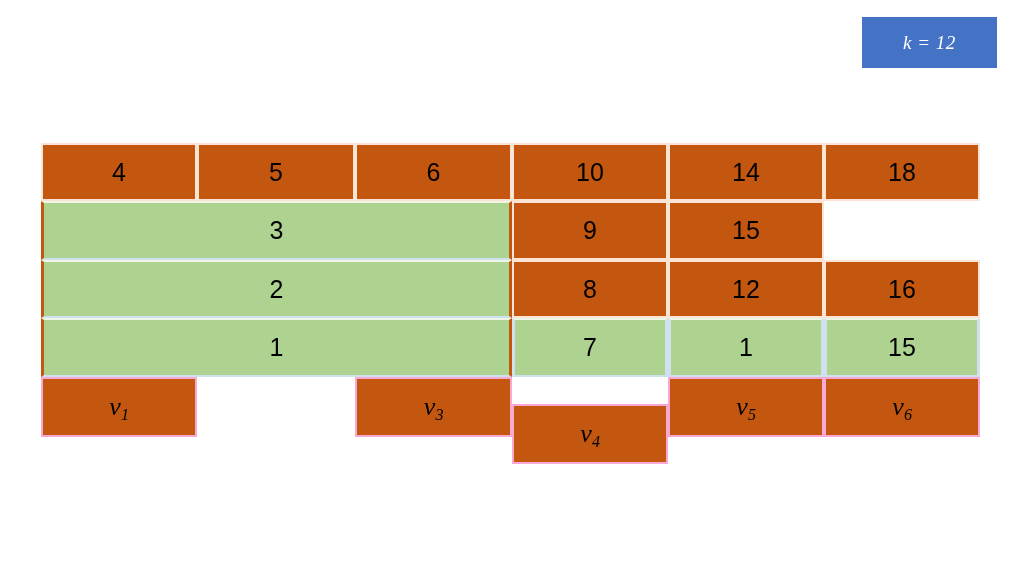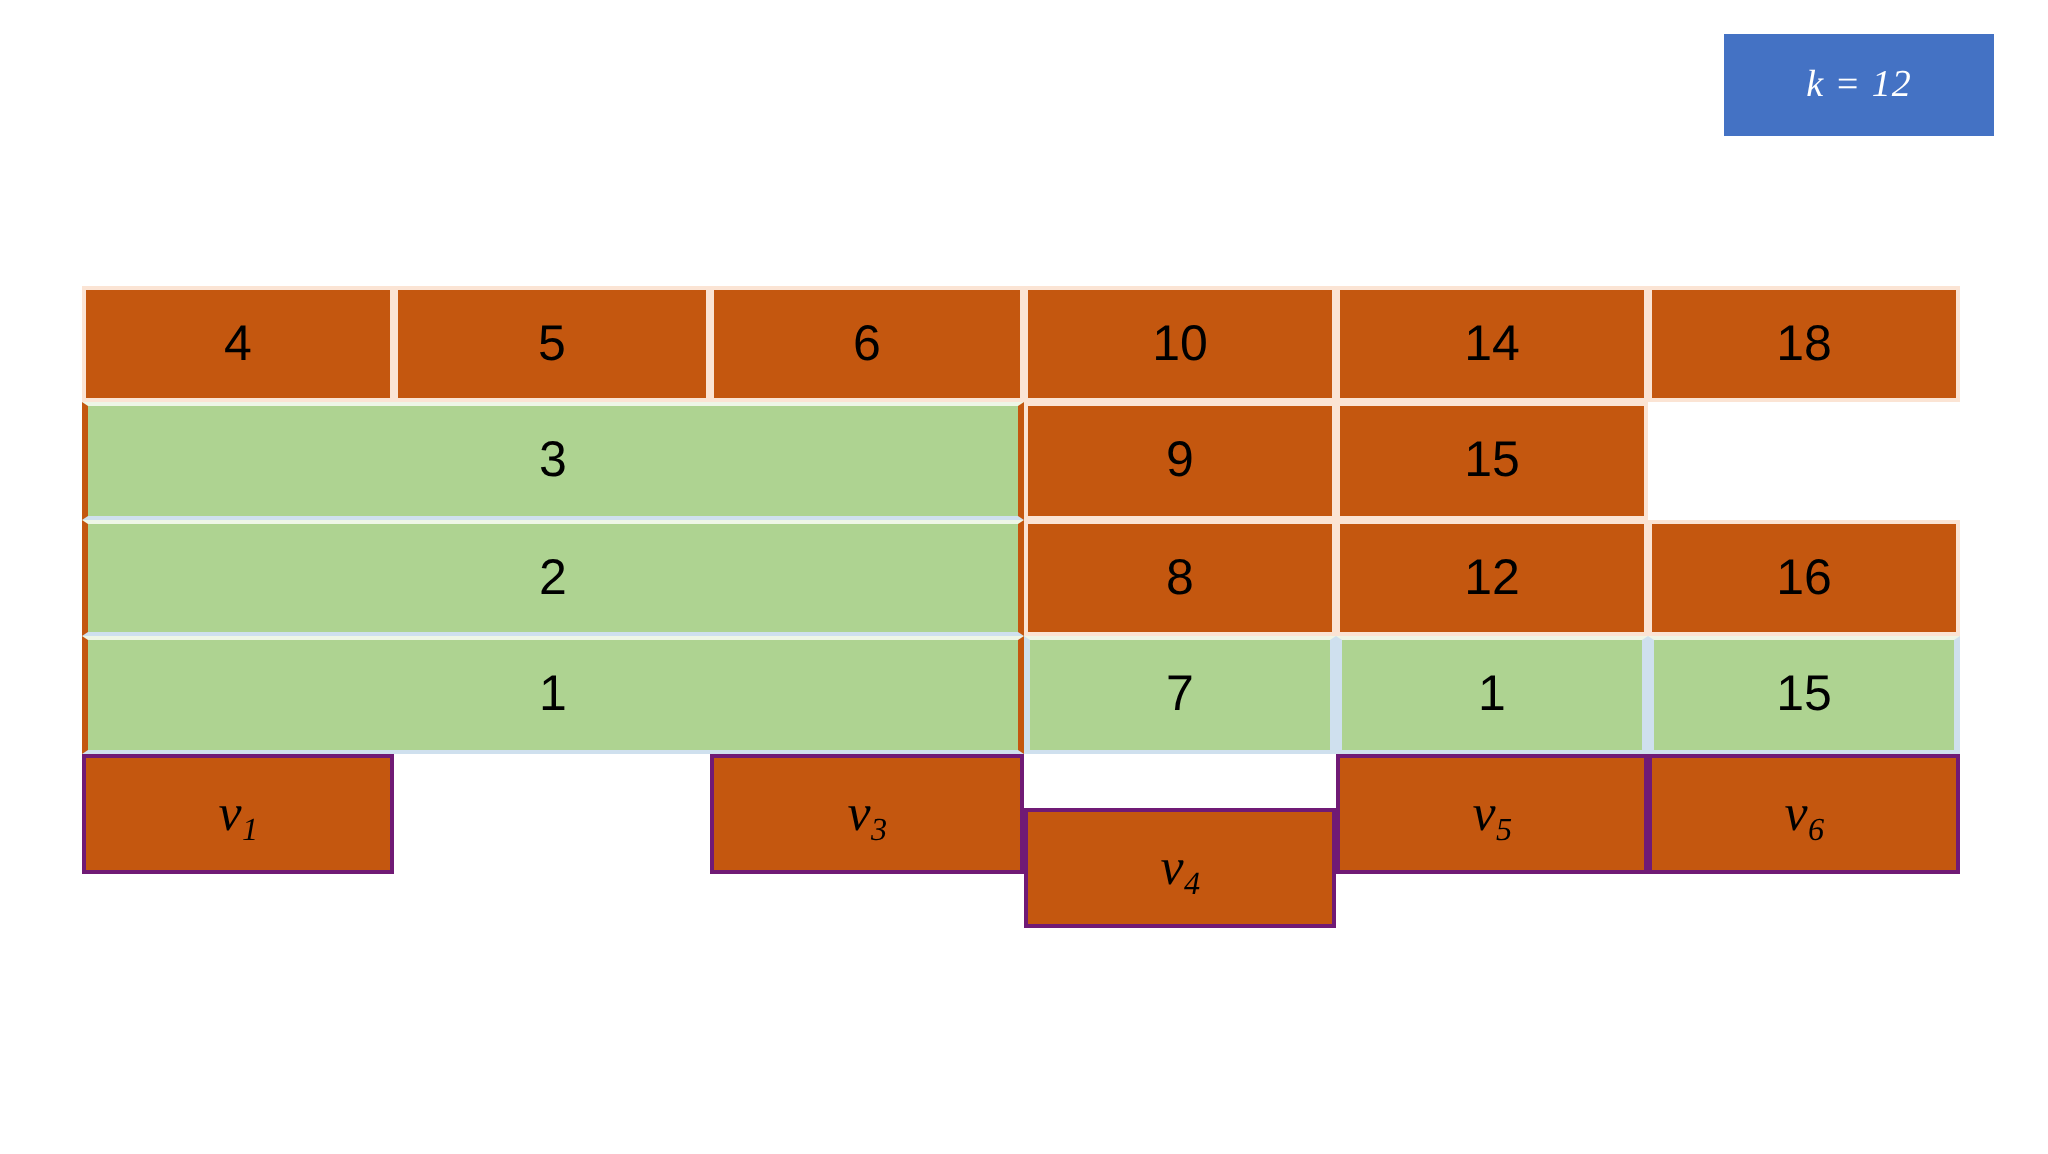--- a/index.html
+++ b/index.html
@@ -68,21 +68,21 @@
     border-left: 3px solid #c4570f;
     border-right: 3px solid #c4570f;
   }
   .cell.green.inner-sep {
     border-left: 3px solid #cfe0ee;
     border-right: 3px solid #cfe0ee;
   }
   
   .cell.label {
     background: #c4570f;
-    border: 2px solid #701a75;
+    border: 2px solid #f9a8d4;
   }
   .cell.label .vlabel {
     font-family: "Liberation Serif", "DejaVu Serif", serif;
     font-style: italic;
     font-size: 26px;
     color: #000000;
     white-space: nowrap;
   }
   .cell.label .vlabel sub {
     font-size: 0.62em;

